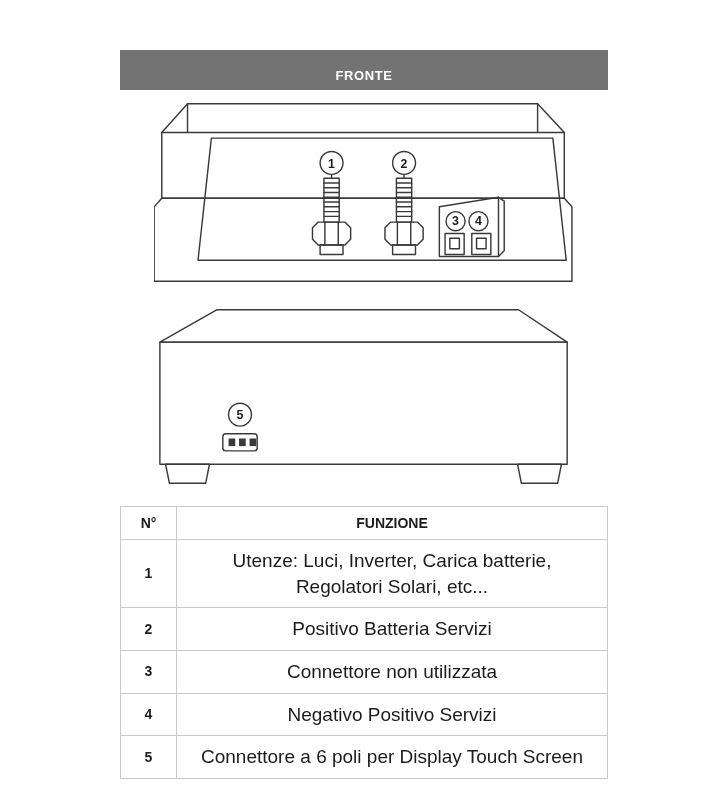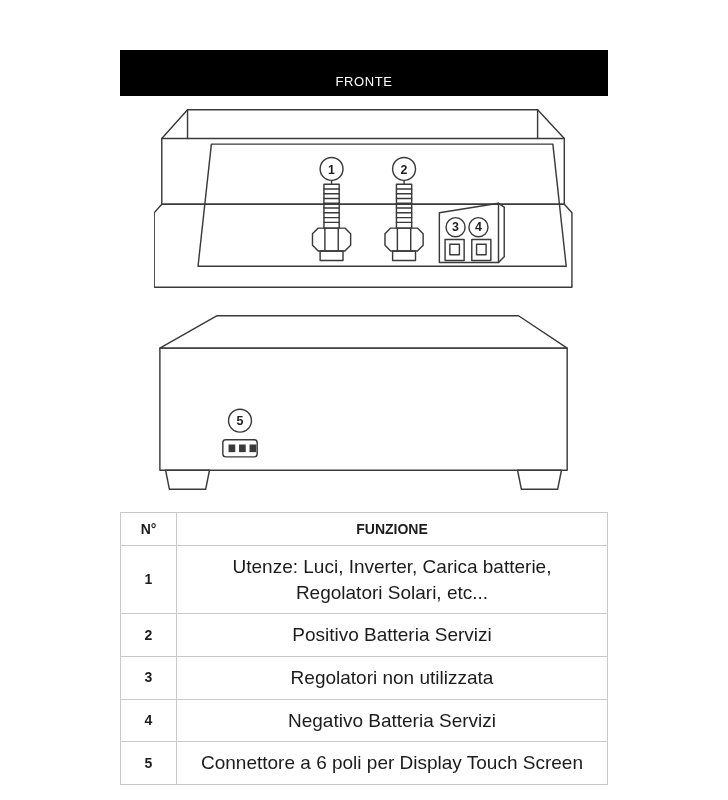--- a/index.html
+++ b/index.html
@@ -5,23 +5,23 @@
   * { box-sizing: border-box; }
   html, body { margin: 0; padding: 0; background: #ffffff; }
   body {
     width: 728px; height: 800px; overflow: hidden;
     font-family: "Liberation Sans", sans-serif;
     color: #1c1c1c;
   }
   .page { width: 728px; height: 800px; padding: 50px 120px 20px; }
 
   .section-header {
-    background: #000000; color: #ffffff;
-    text-align: center; font-size: 13px; font-weight: 400;
-    letter-spacing: 0.6px; padding: 24px 0 7px;
+    background: #737373; color: #ffffff;
+    text-align: center; font-size: 13px; font-weight: 700;
+    letter-spacing: 0.6px; padding: 18px 0 7px;
   }
   .drawing { display: flex; justify-content: center; }
   .drawing.front { margin: 10px 0 18px; }
   .drawing.rear  { margin: 12px 0 16px; }
 
   .ln   { fill: none; stroke: #3a3a3a; stroke-width: 1.5; stroke-linejoin: round; stroke-linecap: round; }
   .circ { fill: #ffffff; stroke: #3a3a3a; stroke-width: 1.5; }
   .pin  { fill: #3a3a3a; stroke: none; }
   .callout-num {
     font-family: "Liberation Sans", sans-serif;
@@ -136,25 +136,25 @@
       <tr>
         <td class="num">1</td>
         <td>Utenze: Luci, Inverter, Carica batterie, Regolatori Solari, etc...</td>
       </tr>
       <tr>
         <td class="num">2</td>
         <td>Positivo Batteria Servizi</td>
       </tr>
       <tr>
         <td class="num">3</td>
-        <td>Regolatori non utilizzata</td>
+        <td>Connettore non utilizzata</td>
       </tr>
       <tr>
         <td class="num">4</td>
-        <td>Negativo Batteria Servizi</td>
+        <td>Negativo Positivo Servizi</td>
       </tr>
       <tr>
         <td class="num">5</td>
         <td>Connettore a 6 poli per Display Touch Screen</td>
       </tr>
     </tbody>
   </table>
 
 </div>
 

